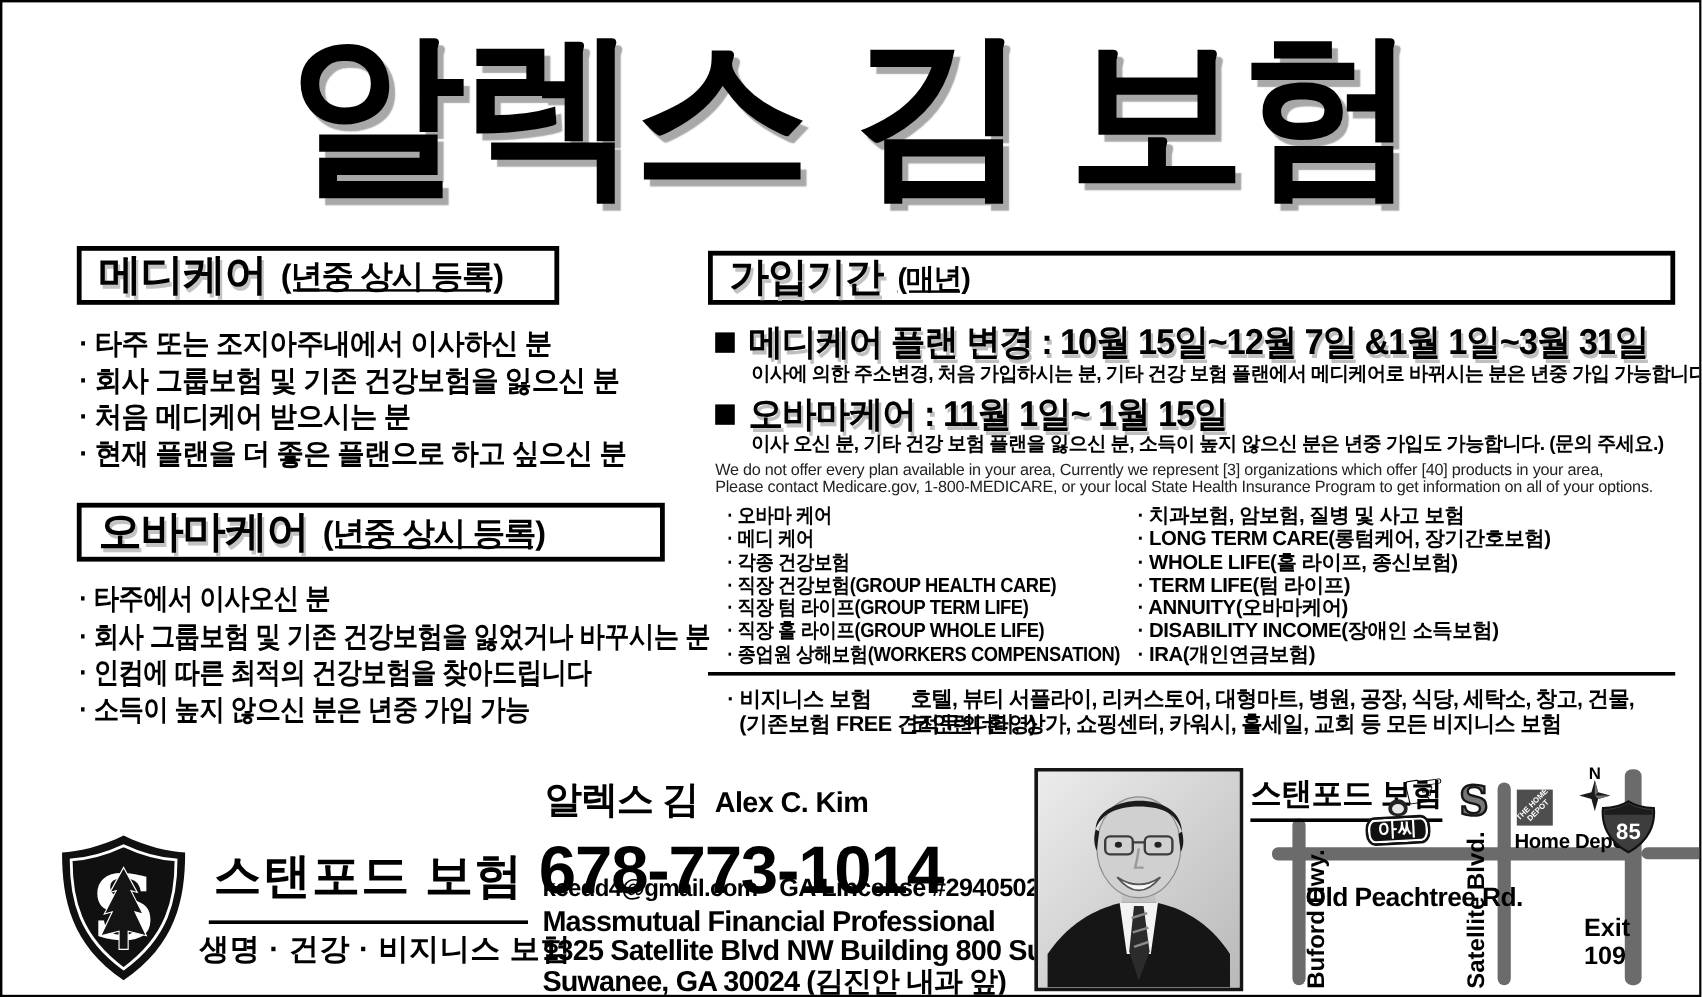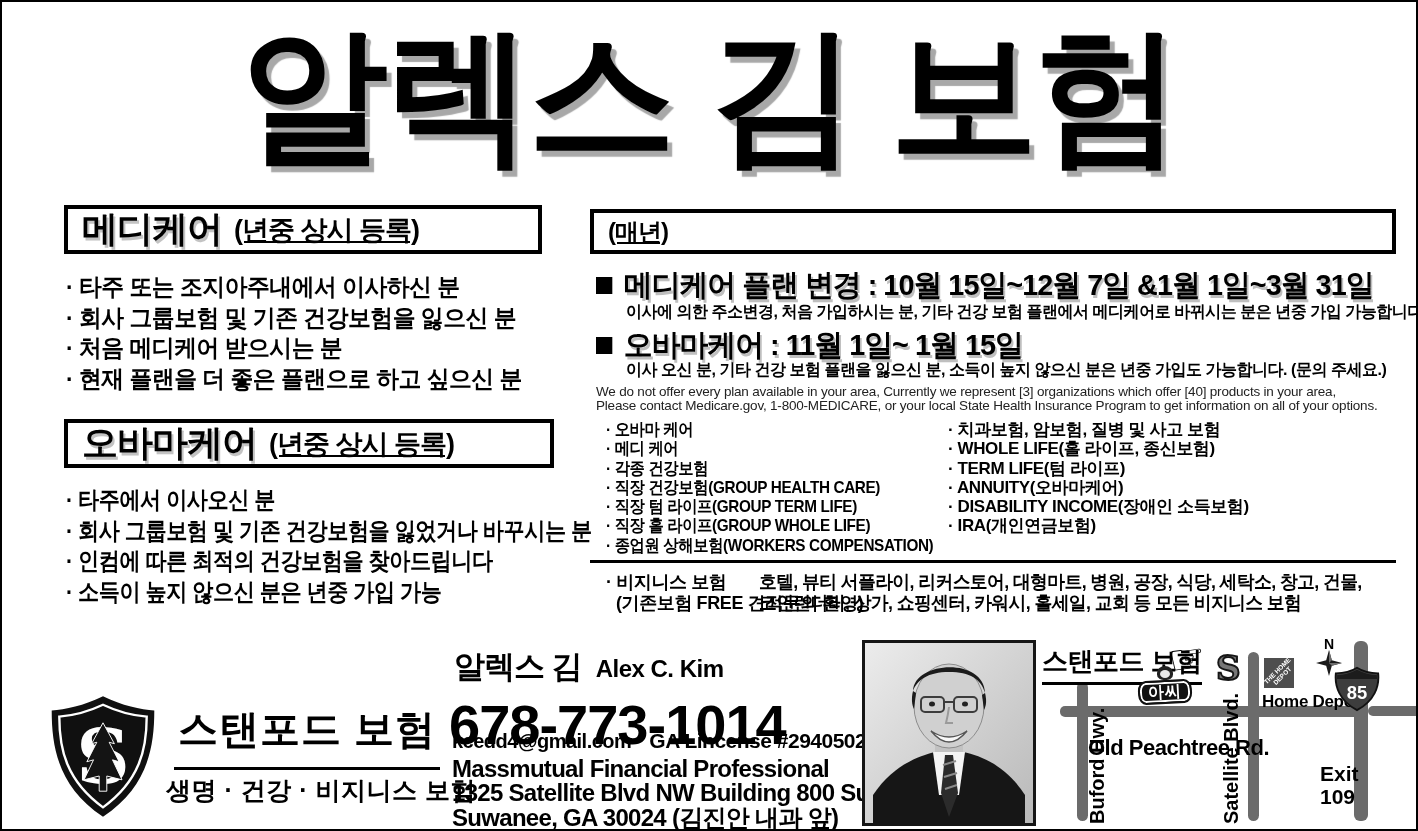--- a/index.html
+++ b/index.html
@@ -78,21 +78,21 @@
   .compass{position:absolute;text-align:center;font-size:14px;font-weight:800;line-height:12px;}
   .i85{position:absolute;}
 </style>
 </head>
 <body>
 
 <div class="ad">
 
   <div class="main-title">알렉스 김 보험</div>
 
-  <div class="hdr-box" style="left:62px;top:203px;width:478px;height:49px;">
+  <div class="hdr-box" style="left:62px;top:203px;width:402px;height:49px;">
     <span class="hdr-main">메디케어</span>
     <span class="hdr-sub">(년중 상시 등록)</span>
   </div>
   <div class="blist squeeze95" style="left:64px;top:270px;">
       <div class="li">타주 또는 조지아주내에서 이사하신 분</div>
       <div class="li">회사 그룹보험 및 기존 건강보험을 잃으신 분</div>
       <div class="li">처음 메디케어 받으시는 분</div>
       <div class="li">현재 플랜을 더 좋은 플랜으로 하고 싶으신 분</div>
     </div>
 
@@ -101,20 +101,21 @@
     <span class="hdr-sub">(년중 상시 등록)</span>
   </div>
   <div class="blist squeeze88" style="left:64px;top:483px;">
       <div class="li">타주에서 이사오신 분</div>
       <div class="li">회사 그룹보험 및 기존 건강보험을 잃었거나 바꾸시는 분</div>
       <div class="li">인컴에 따른 최적의 건강보험을 찾아드립니다</div>
       <div class="li">소득이 높지 않으신 분은 년중 가입 가능</div>
     </div>
 
   <div class="hdr-box" style="left:588px;top:207px;width:806px;height:45px;">
+    <span class="hdr-main" style="font-size:33px;">가입기간</span>
     <span class="hdr-sub" style="font-size:24px;">(매년)</span>
   </div>
 
   <div class="enroll-head" style="left:594px;top:263px;">
     <span class="sq"></span>
     <span>메디케어 플랜 변경 : 10월 15일~12월 7일 &amp;1월 1일~3월 31일</span>
   </div>
   <div class="enroll-note" style="left:624px;top:299px;">이사에 의한 주소변경, 처음 가입하시는 분, 기타 건강 보험 플랜에서 메디케어로 바뀌시는 분은 년중 가입 가능합니다.</div>
 
   <div class="enroll-head" style="left:594px;top:323px;">
@@ -130,20 +131,21 @@
       <div class="li">오바마 케어</div>
       <div class="li">메디 케어</div>
       <div class="li">각종 건강보험</div>
       <div class="li">직장 건강보험(GROUP HEALTH CARE)</div>
       <div class="li">직장 텀 라이프(GROUP TERM LIFE)</div>
       <div class="li">직장 홀 라이프(GROUP WHOLE LIFE)</div>
       <div class="li">종업원 상해보험(WORKERS COMPENSATION)</div>
     </div>
   <div class="plist" style="left:946px;top:418px;">
       <div class="li">치과보험, 암보험, 질병 및 사고 보험</div>
+      <div class="li">LONG TERM CARE(롱텀케어, 장기간호보험)</div>
       <div class="li">WHOLE LIFE(홀 라이프, 종신보험)</div>
       <div class="li">TERM LIFE(텀 라이프)</div>
       <div class="li">ANNUITY(오바마케어)</div>
       <div class="li">DISABILITY INCOME(장애인 소득보험)</div>
       <div class="li">IRA(개인연금보험)</div>
     </div>
 
   <div class="hr-line" style="left:588px;top:558px;width:806px;"></div>
 
   <div class="biz-label" style="left:604px;top:570px;">

